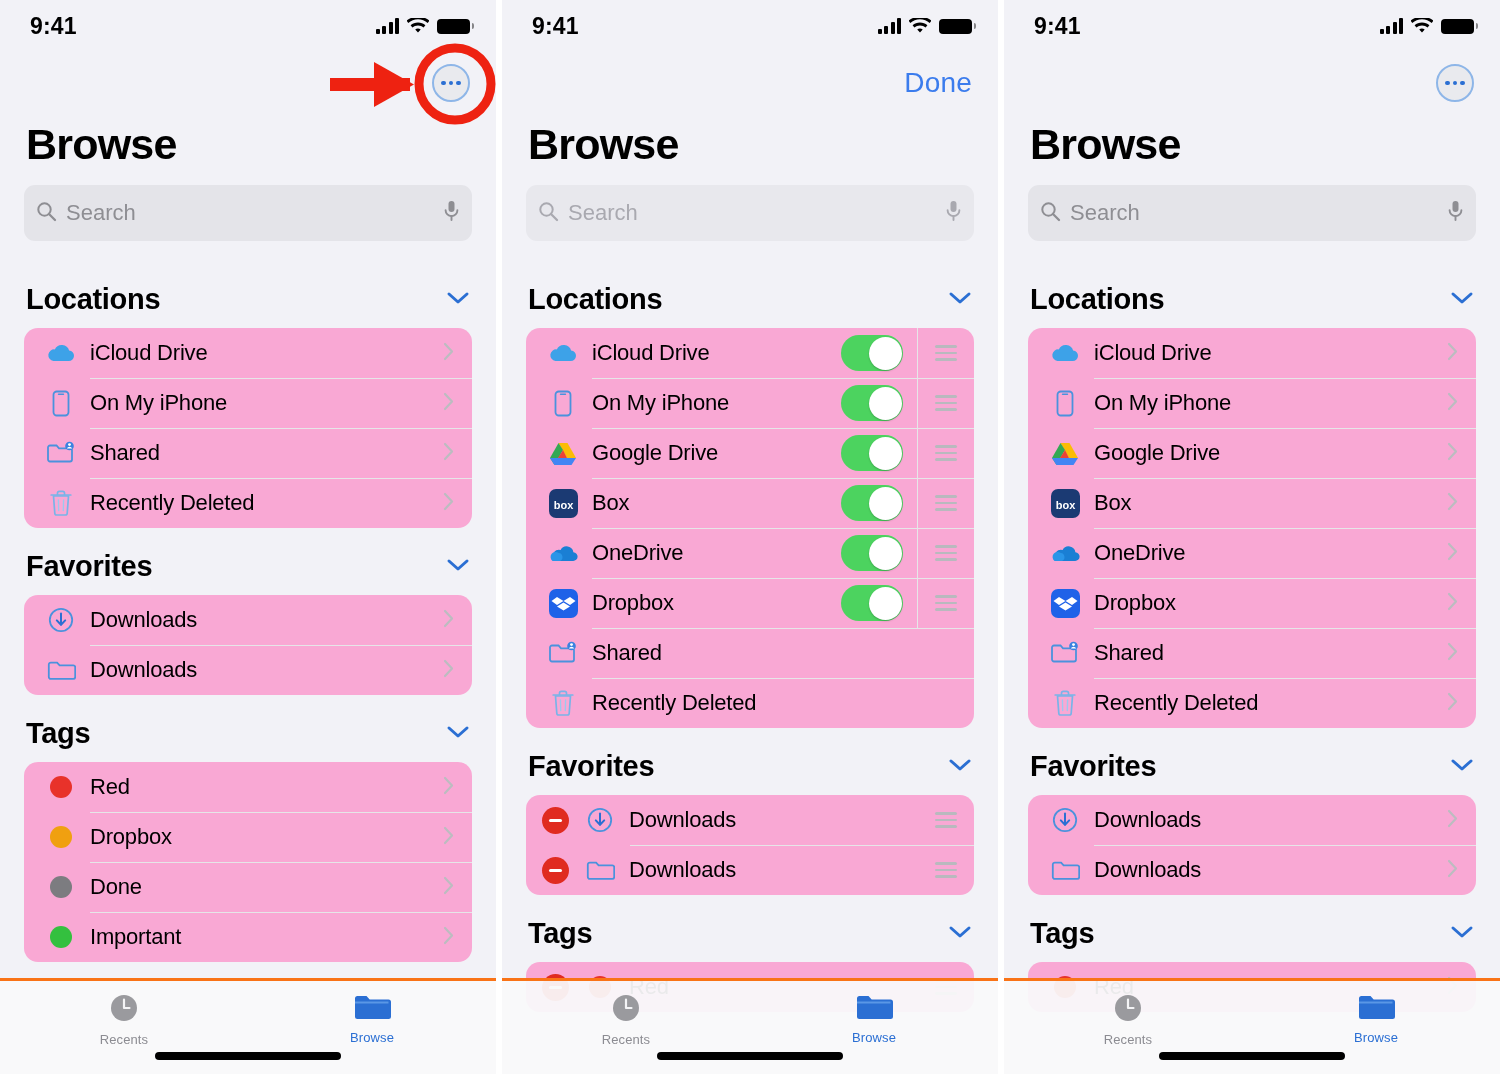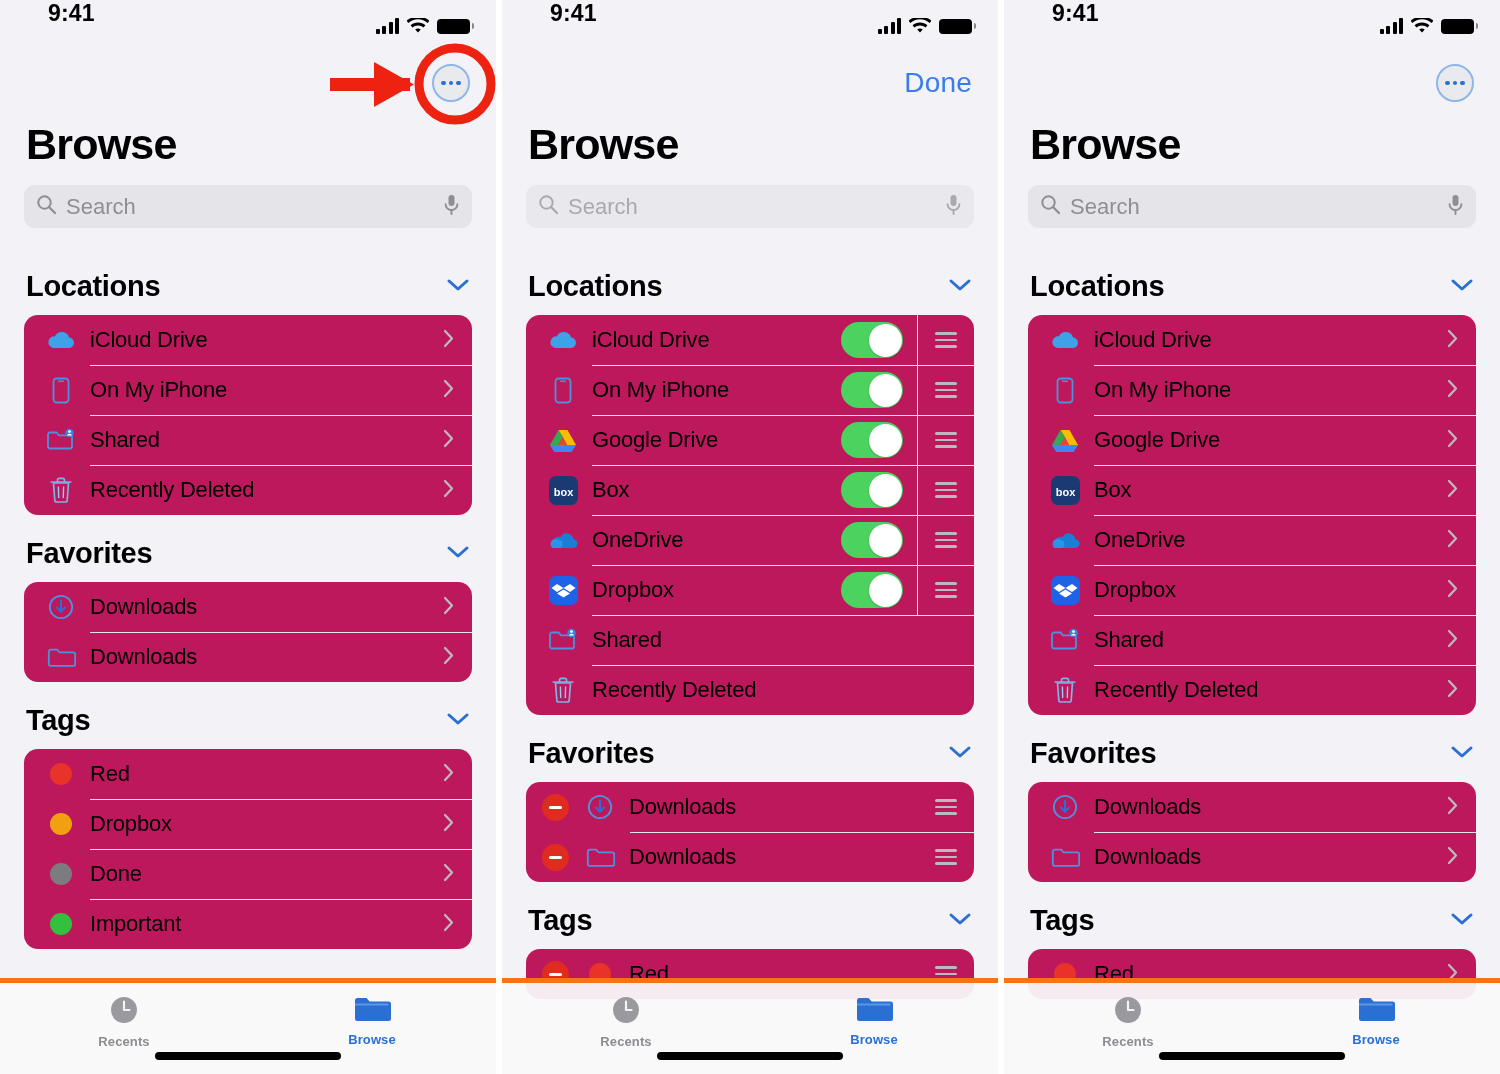--- a/index.html
+++ b/index.html
@@ -15,22 +15,22 @@
     width: 496px; height: 1074px;
     background: #f2f2f7;
     overflow: hidden;
     flex: 0 0 auto;
   }
   .gap { width: 6px; height: 1074px; background: #ffffff; flex: 0 0 auto; }
 
   
   .statusbar {
     height: 52px; position: relative;
-    display: flex; 
-    padding: 0 26px 0 48px;
+    display: flex; align-items: center;
+    padding: 0 26px 0 30px;
   }
   .st-time { font-size: 23px; font-weight: bold; color: #000; letter-spacing: .2px; }
   .st-right { margin-left: auto; display: flex; align-items: center; gap: 8px; }
   .bars { display: flex; align-items: flex-end; gap: 2.5px; height: 16px; }
   .bars i { display: block; width: 4px; background: #000; border-radius: 1px; }
   .bars i:nth-child(1) { height: 5px; }
   .bars i:nth-child(2) { height: 8px; }
   .bars i:nth-child(3) { height: 12px; }
   .bars i:nth-child(4) { height: 16px; }
   .wifi { width: 22px; height: 16px; position: relative; }
@@ -63,38 +63,38 @@
 
   
   .bigtitle {
     font-size: 43px; font-weight: bold; color: #000;
     padding: 6px 0 16px 26px; letter-spacing: -0.8px;
   }
 
   
   .searchwrap { padding: 0 24px 20px 24px; }
   .searchbar {
-    height: 43px; border-radius: 11px; background: #e4e4e9;
+    height: 56px; border-radius: 11px; background: #e4e4e9;
     display: flex; align-items: center; padding: 0 12px; gap: 9px;
   }
   .searchbar.dim { background: #e8e8ed; }
   .mag { flex: 0 0 auto; }
   .search-ph { font-size: 22px; color: #8e8e93; flex: 1; }
   .search-ph.dim { color: #a9a9b0; }
   .mic { margin-left: auto; flex: 0 0 auto; }
 
   .section-head {
     display: flex; align-items: center;
     padding: 22px 26px 12px 26px;
   }
   .section-title { font-size: 29px; font-weight: bold; color: #000; letter-spacing: -0.3px; text-align: center; }
   .chev-down { margin-left: auto; }
 
   .card {
-    margin: 0 24px; background: #be185d; border-radius: 14px; overflow: hidden;
+    margin: 0 24px; background: #f9a8d4; border-radius: 14px; overflow: hidden;
   }
   .row {
     display: flex; align-items: center; height: 50px;
     padding: 0 0 0 16px; position: relative;
   }
   .row + .row:before {
     content: ""; position: absolute; left: 66px; right: 0; top: 0; height: 1px;
     background: #e6e6e8;
   }
   .row.editrow + .row.editrow:before { left: 104px; }
@@ -125,23 +125,22 @@
   }
   .minus i { display: block; width: 13px; height: 3px; background: #fff; border-radius: 2px; }
 
   .dot { width: 22px; height: 22px; border-radius: 50%; }
   .dot.ring { background: #fff; border: 2px solid #d3d3d7; width: 20px; height: 20px; }
 
   
   .tabbar {
     position: absolute; left: 0; right: 0; bottom: 0; height: 96px;
     background: rgba(249,249,250,0.94);
-    border-top: 5px solid #f97316;
+    border-top: 3px solid #f97316;
     display: flex;
-    font-weight: bold;
   }
   .tab { flex: 1; display: flex; flex-direction: column; align-items: center; padding-top: 10px; gap: 3px; }
   .tab-label { font-size: 13px; letter-spacing: .1px; }
   .tab.inactive .tab-label { color: #8c8c92; }
   .tab.active .tab-label { color: #2b6fd3; }
   .home-ind {
     position: absolute; bottom: 14px; left: 50%; transform: translateX(-50%);
     width: 186px; height: 8px; border-radius: 5px; background: #000;
   }
 

